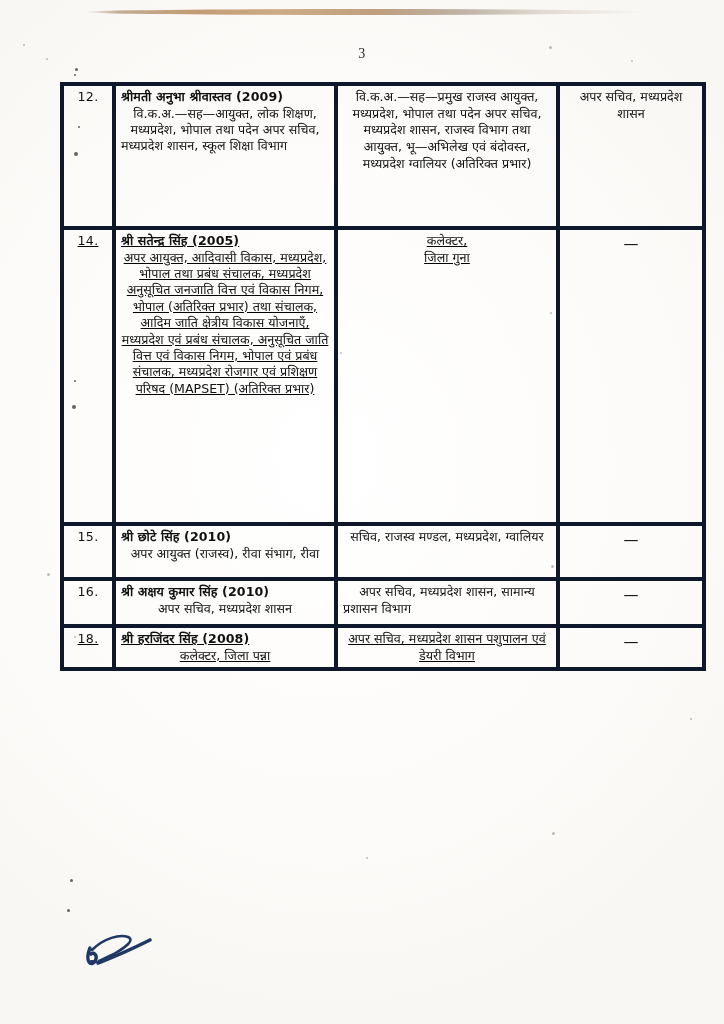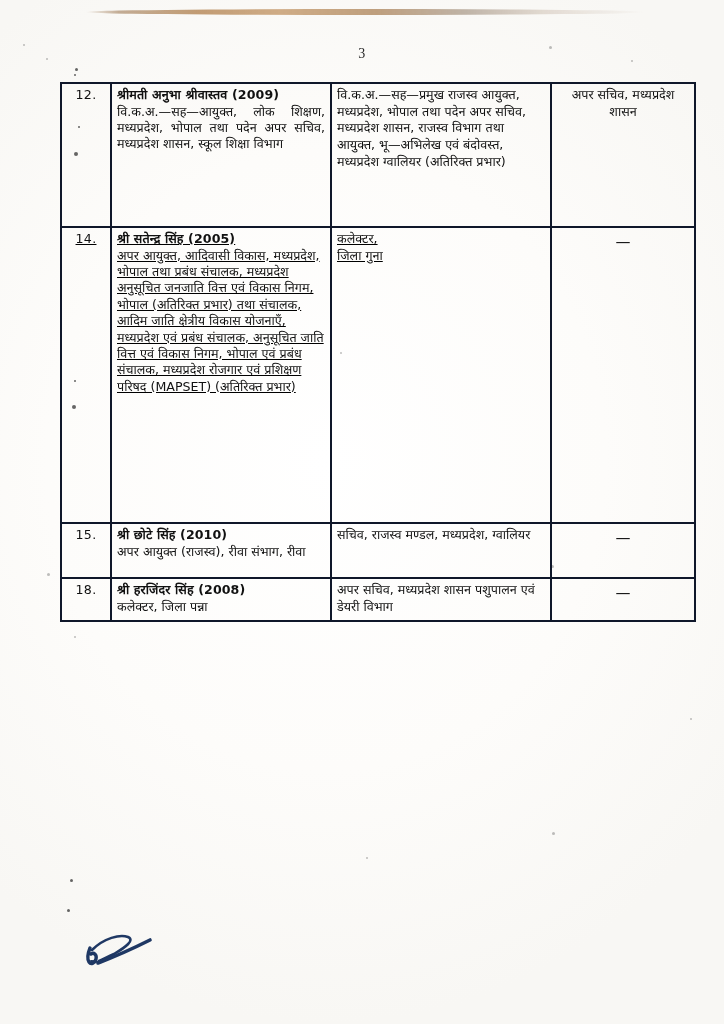--- a/index.html
+++ b/index.html
@@ -65,21 +65,21 @@
   
   .doc-table {
     position: absolute;
     left: 60px;
     top: 82px;
     width: 586px;
     border-collapse: collapse;
     table-layout: fixed;
   }
   .doc-table td {
-    border: 2px solid #0f172a;
+    border: 4px solid #0f172a;
     vertical-align: top;
     padding: 3px 5px 2px 5px;
     color: #111111;
     font-family: "DejaVu Sans", sans-serif;
     font-size: 12.6px;
     line-height: 1.33;
   }
   .col-sn   { width: 38px;  text-align: center; vertical-align: top;
               font-family: "Liberation Serif", serif; font-size: 16px;
               padding-top: 3px; letter-spacing: 0.3px; }
@@ -94,21 +94,21 @@
   .cell-name .dt, .cell-post .dt, .cell-rank .dt {
     display: block;
   }
   .cell-rank .dash {
     display: inline-block;
     margin-top: 2px;
     font-size: 15px;
     color: #1a1a1a;
   }
   .just { text-align: justify; text-align-last: left; }
-  .tight { line-height: 1.30; }
+  .tight { line-height: 1.30; text-align: center; }
 
   
   .signature {
     position: absolute;
     left: 82px;
     top: 930px;
     width: 140px;
     height: 46px;
   }
 </style>
@@ -173,23 +173,34 @@
       <td class="col-name cell-name">
         <span class="dt nm">श्री छोटे सिंह (2010)</span>
         <span class="dt tight">अपर आयुक्त (राजस्व), रीवा संभाग, रीवा</span>
       </td>
       <td class="col-post cell-post tight">सचिव, राजस्व मण्डल, मध्यप्रदेश, ग्वालियर</td>
       <td class="col-rank cell-rank">
         <span class="dash">—</span>
       </td>
     </tr>
 
-
-
-    <tr style="height:43px;">
+    <tr style="height:47px;">
+      <td class="col-sn">16.</td>
+      <td class="col-name cell-name">
+        <span class="dt nm">श्री अक्षय कुमार सिंह (2010)</span>
+        <span class="dt tight">अपर सचिव, मध्यप्रदेश शासन</span>
+      </td>
+      <td class="col-post cell-post tight just">अपर सचिव, मध्यप्रदेश शासन, सामान्य प्रशासन विभाग</td>
+      <td class="col-rank cell-rank">
+        <span class="dash">—</span>
+      </td>
+    </tr>
+
+
+    <tr style="height:43px;text-decoration:underline;">
       <td class="col-sn">18.</td>
       <td class="col-name cell-name">
         <span class="dt nm">श्री हरजिंदर सिंह (2008)</span>
         <span class="dt tight">कलेक्टर, जिला पन्ना</span>
       </td>
       <td class="col-post cell-post tight">अपर सचिव, मध्यप्रदेश शासन पशुपालन एवं डेयरी विभाग</td>
       <td class="col-rank cell-rank">
         <span class="dash">—</span>
       </td>
     </tr>

